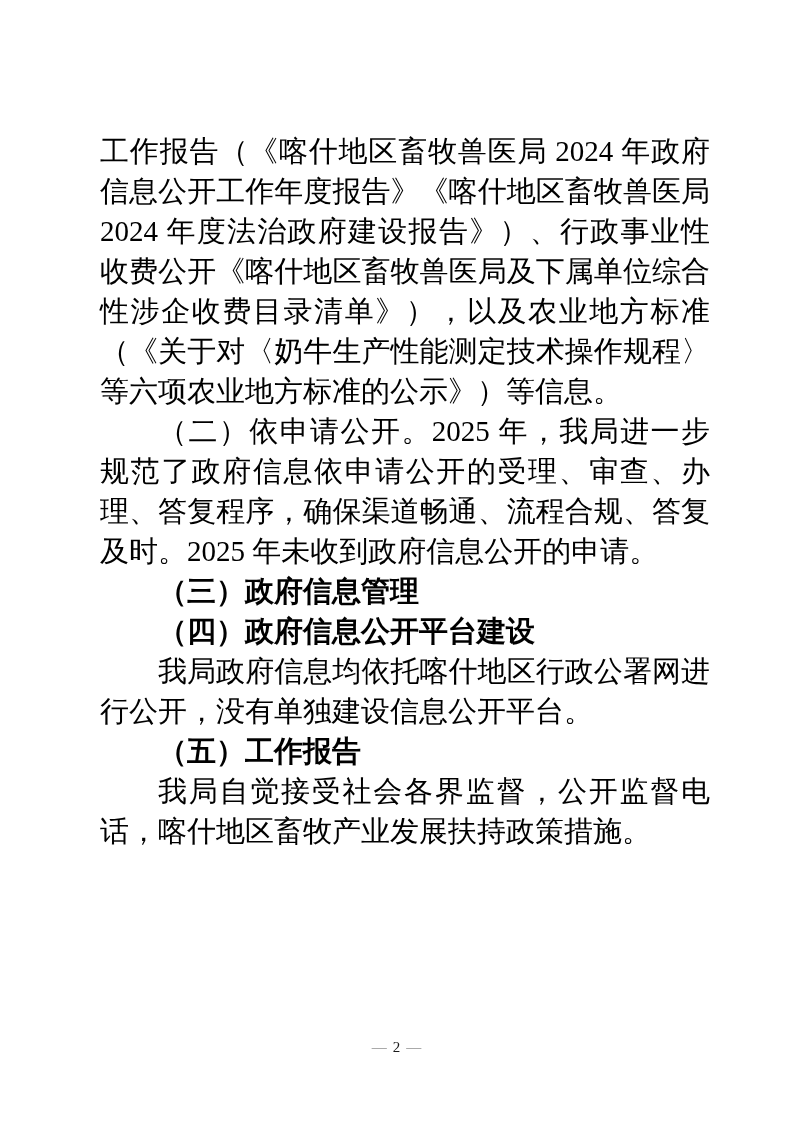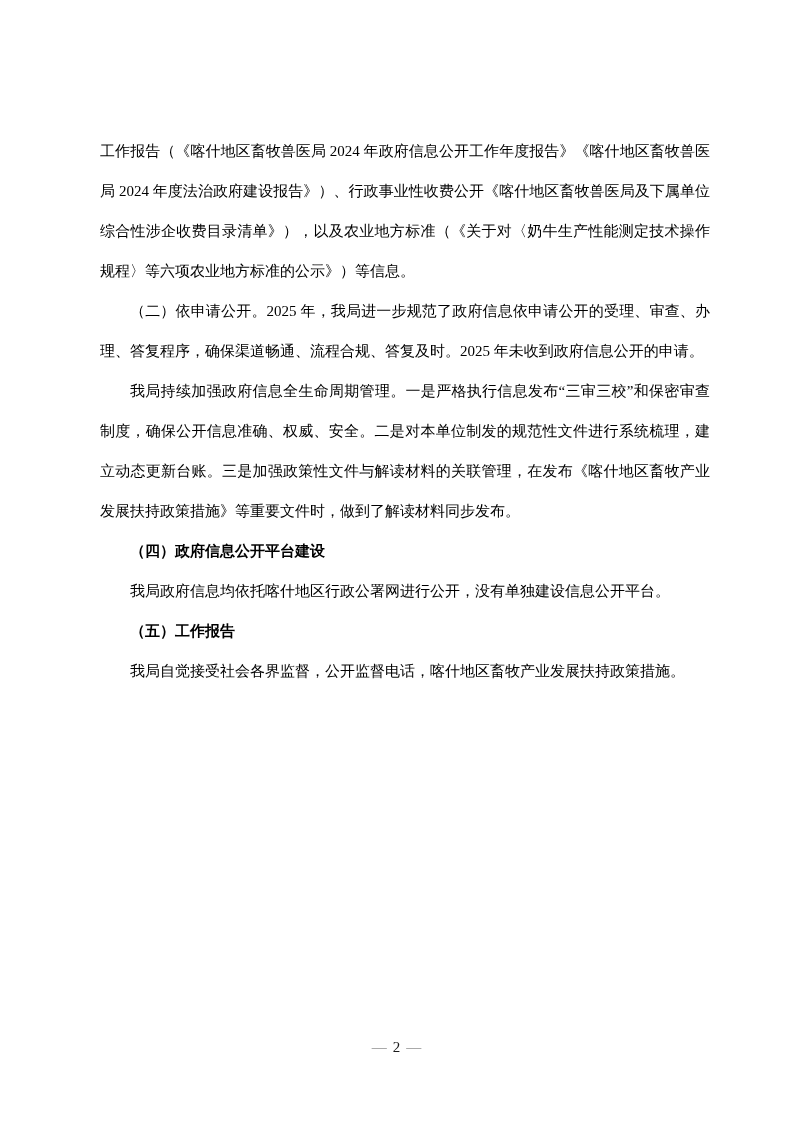--- a/index.html
+++ b/index.html
@@ -26,21 +26,21 @@
   .content {
     position: absolute;
     left: 100px;
     top: 131px;
     width: 610px;
   }
   .content p,
   .content h3 {
     margin: 0;
     padding: 0;
-    font-size: 15px;
+    font-size: 29px;
     line-height: 40px;
     text-align: justify;
     text-justify: inter-character;
     font-weight: 400;
     word-break: break-all;
   }
   .content h3 {
     font-weight: 700;
     text-align: left;
     text-indent: 2em;
@@ -80,22 +80,22 @@
 <div class="page">
 
   <div class="content">
 
     <p class="no-indent">工作报告（《喀什地区畜牧兽医局 2024 年政府信息公开工作年度报告》《喀什地区畜牧兽医局 2024 年度法治政府建设报告》）、行政事业性收费公开《喀什地区畜牧兽医局及下属单位综合性涉企收费目录清单》），以及农业地方标准（《关于对〈奶牛生产性能测定技术操作规程〉等六项农业地方标准的公示》）等信息。</p>
 
     <p class="indent">
       <span class="lead-bold">（二）依申请公开。</span><span>2025 年，我局进一步规范了政府信息依申请公开的受理、审查、办理、答复程序，确保渠道畅通、流程合规、答复及时。2025 年未收到政府信息公开的申请。</span>
     </p>
 
+    <h3>（三）政府信息管理</h3>
 
-    <p class="indent">我局持续加强政府信息全生命周期管理。一是严格执行信息发布“三审三校”和保密审查制度，确保公开信息准确、权威、安全。二是对本单位制发的规范性文件进行系统梳理，建立动态更新台账。三是加强政策性文件与解读材料的关联管理，在发布《喀什地区畜牧产业发展扶持政策措施》等重要文件时，做到了解读材料同步发布。</p>
 
     <h3>（四）政府信息公开平台建设</h3>
 
     <p class="indent">我局政府信息均依托喀什地区行政公署网进行公开，没有单独建设信息公开平台。</p>
 
     <h3>（五）工作报告</h3>
 
     <p class="indent">我局自觉接受社会各界监督，公开监督电话，喀什地区畜牧产业发展扶持政策措施。</p>
 
   </div>

